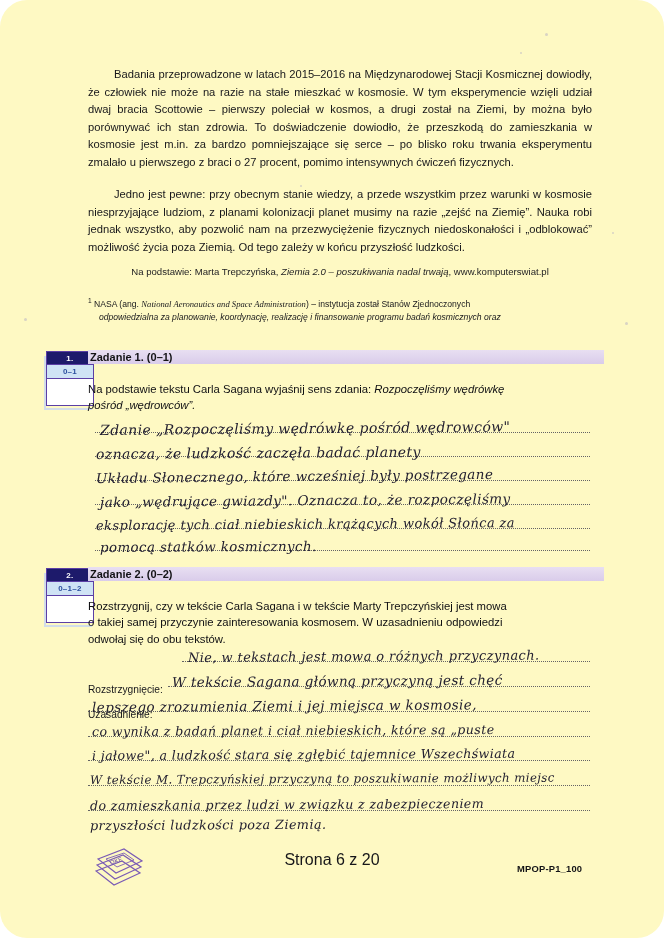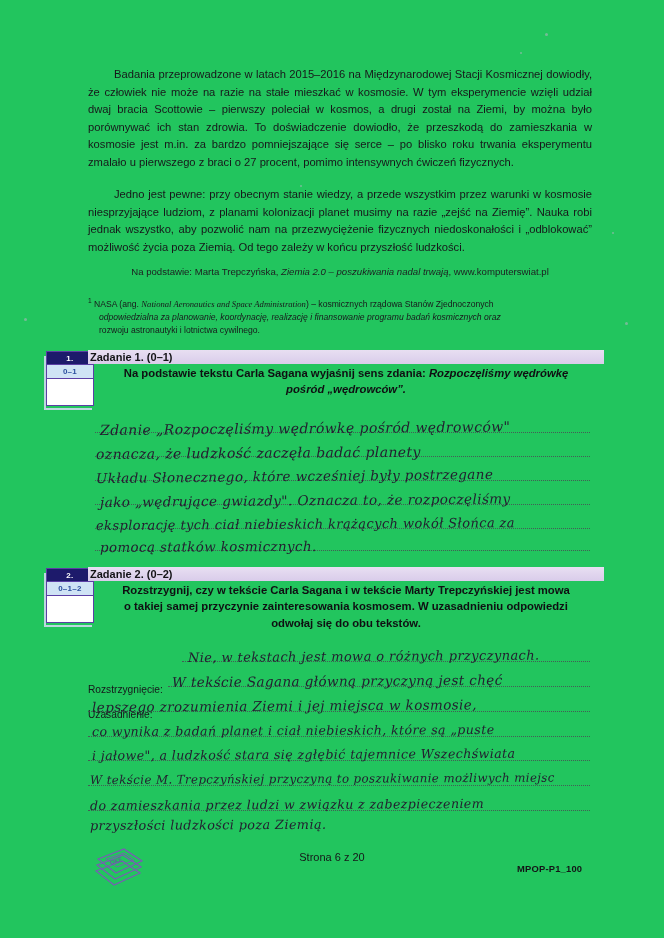--- a/index.html
+++ b/index.html
@@ -7,21 +7,22 @@
   body {
     width: 664px; height: 938px;
     background: #ffffff;
     font-family: "Liberation Sans", sans-serif;
     color: #1a1a1a;
     position: relative;
     overflow: hidden;
   }
   .page {
     position: absolute; inset: 0;
-    background: #22c55e;
+    background: #fef9c3;
+    border-radius: 27px;
   }
   
   .speck { position:absolute; background:#b9b4c4; border-radius:50%; opacity:.55; }
 
   .body-text {
     position: absolute;
     left: 88px; right: 72px;
     font-size: 11.2px;
     line-height: 17.6px;
     text-align: justify;
@@ -76,33 +77,33 @@
     background:#ffffff;
   }
   .sb-shadow {
     position:absolute;
     border-left: 2px solid #cdd9ef;
     border-bottom: 2px solid #cdd9ef;
     opacity:.9;
   }
 
   
-  .task-wrap { position:absolute; left:88px; right:60px;text-align:center; }
+  .task-wrap { position:absolute; left:88px; right:60px; }
   .task-numbar {
     background: linear-gradient(#e8dff2, #d9ccea);
     height: 14px;
     display:flex; align-items:center;
     padding-left:2px;
     font-weight:bold; font-size:11px;
     color:#131316;
   }
   .task-body {
     font-size: 11.3px; line-height: 16.4px;
-    font-weight: bold; color:#0f0f12;
-    margin-top: 1px;
+    font-weight: normal; color:#0f0f12;
+    margin-top: 17px;
   }
   .task-body i { font-style: italic; }
 
   
   .hw-line {
     position:absolute;
     font-family: "DejaVu Serif", serif;
     font-style: italic;
     font-size: 14.5px;
     color: #232030;
@@ -121,21 +122,21 @@
     color:#16161a;
     font-family:"Liberation Sans", sans-serif;
     margin-top:36px;
   }
 
   
   .footer-page {
     position:absolute;
     left:0; right:0;
     text-align:center;
-    font-size: 11px;
+    font-size: 16px;
     color:#161619;
   }
   .footer-code {
     position:absolute;
     font-size: 9.4px;
     font-weight: bold;
     letter-spacing: .2px;
     color:#141417;
   }
 
@@ -156,23 +157,22 @@
 
   <div class="body-text indent" style="top:66px;">Badania przeprowadzone w latach 2015–2016 na Międzynarodowej Stacji Kosmicznej dowiodły, że człowiek nie może na razie na stałe mieszkać w kosmosie. W tym eksperymencie wzięli udział dwaj bracia Scottowie – pierwszy poleciał w kosmos, a drugi został na Ziemi, by można było porównywać ich stan zdrowia. To doświadczenie dowiodło, że przeszkodą do zamieszkania w kosmosie jest m.in. za bardzo pomniejszające się serce – po blisko roku trwania eksperymentu zmalało u pierwszego z braci o 27 procent, pomimo intensywnych ćwiczeń fizycznych.</div>
 
   <div class="body-text indent" style="top:186px;">Jedno jest pewne: przy obecnym stanie wiedzy, a przede wszystkim przez warunki w kosmosie niesprzyjające ludziom, z planami kolonizacji planet musimy na razie „zejść na Ziemię”. Nauka robi jednak wszystko, aby pozwolić nam na przezwyciężenie fizycznych niedoskonałości i „odblokować” możliwość życia poza Ziemią. Od tego zależy w końcu przyszłość ludzkości.</div>
 
   <div class="source-line" style="top:265px;">
     <span>Na podstawie: Marta Trepczyńska, </span><i>Ziemia 2.0 – poszukiwania nadal trwają</i><span>, www.komputerswiat.pl</span>
   </div>
 
   <div class="footnote" style="top:294px;">
-    <span class="fn-ind"><span class="fn-sup">1</span><span> NASA (ang. </span><i>National Aeronautics and Space Administration</i><span>) – kosmicznych rządowa Stanów Zjednoczonych</span></span>
+    <span class="fn-ind"><span class="fn-sup">1</span><span> NASA (ang. </span><i>National Aeronautics and Space Administration</i><span>) – instytucja został Stanów Zjednoczonych</span></span>
     <span class="fn-ind" style="padding-left:11px;text-indent:0;font-style:italic;">odpowiedzialna za planowanie, koordynację, realizację i finansowanie programu badań kosmicznych oraz</span>
-    <span class="fn-ind" style="padding-left:11px;text-indent:0;">rozwoju astronautyki i lotnictwa cywilnego.</span>
   </div>
 
   <div class="sb-shadow" style="left:44px;top:356px;width:48px;height:54px;"></div>
   <div class="scorebox" style="left:46px;top:351px;">
     <div class="sb-head">1.</div>
     <div class="sb-score">0–1</div>
     <div class="sb-blank"></div>
   </div>
 
   <div class="task-wrap" style="top:350px;">

